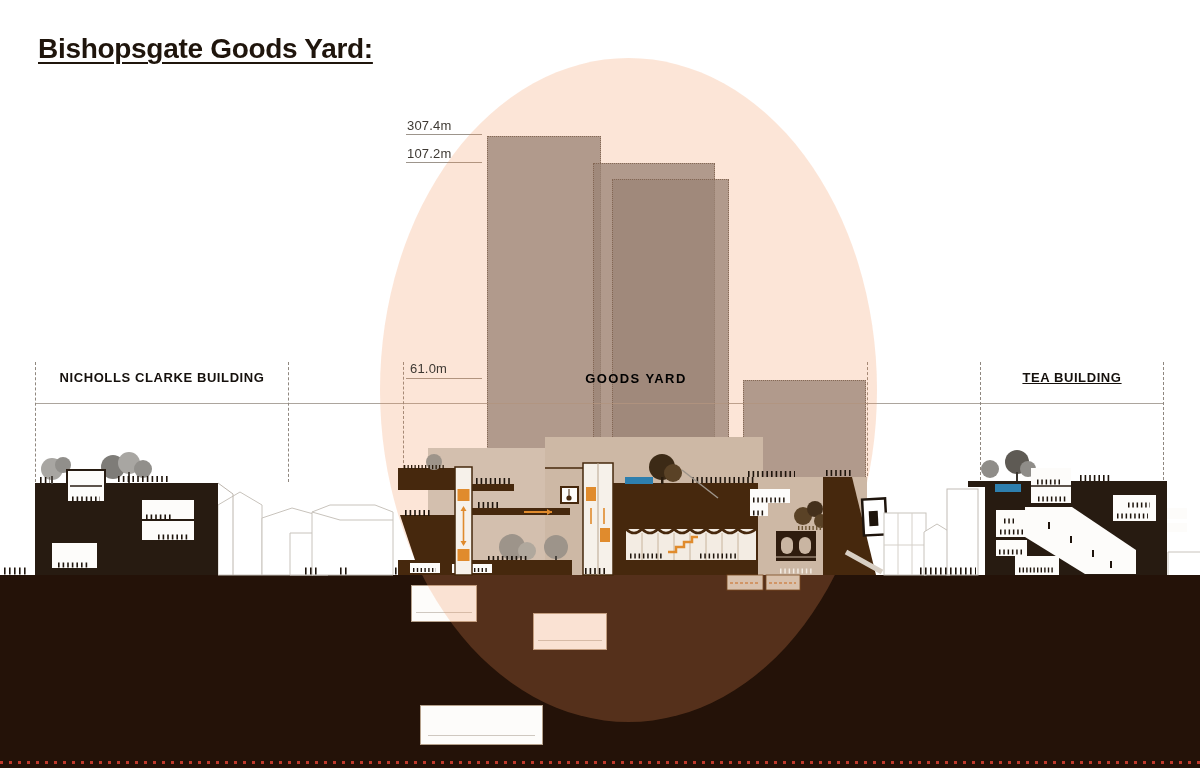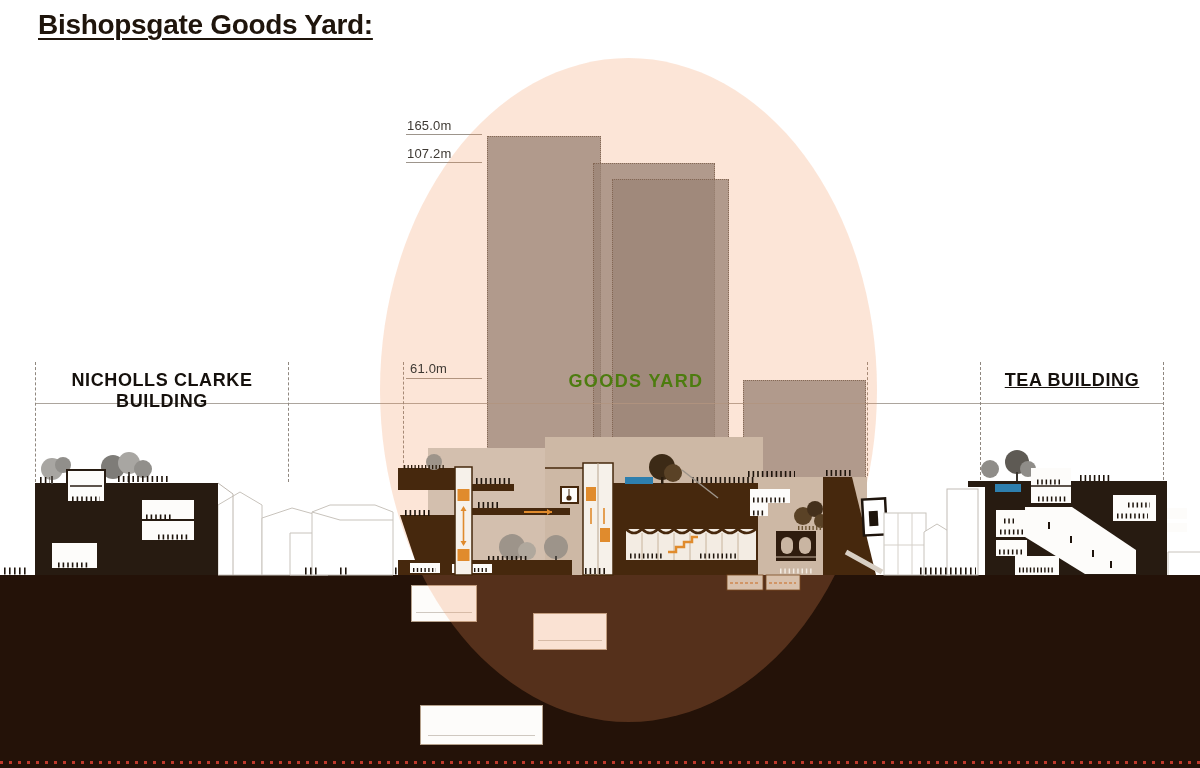--- a/index.html
+++ b/index.html
@@ -2,32 +2,32 @@
 <html><head>
 <meta charset="utf-8">
 <style>
   html,body{margin:0;padding:0;background:#ffffff;}
   #canvas{position:relative;width:1200px;height:768px;background:#ffffff;overflow:hidden;
           font-family:"Liberation Sans","DejaVu Sans",sans-serif;}
   .abs{position:absolute;}
   
   #title{left:38px;top:8px;width:430px;font-size:28px;line-height:1.24;font-weight:bold;
          color:#1f150c;letter-spacing:-0.3px;}
-  #title .tline{text-decoration:underline;text-decoration-thickness:2px;text-underline-offset:4px;}
+  #title .tline{text-decoration:underline;text-decoration-thickness:2px;text-underline-offset:4px;margin-top:24px;}
   
   .tower{position:absolute;background:rgba(130,130,130,0.78);
          border:1px dotted rgba(95,86,78,0.9);box-sizing:border-box;}
   
   .hline{position:absolute;height:1px;background:#9d958c;}
   .vdash{position:absolute;width:0;border-left:1px dashed #8f877f;}
   .hlabel{position:absolute;font-size:13px;color:#3e3933;letter-spacing:0.2px;}
   
-  .blabel{position:absolute;font-size:18px;font-weight:bold;color:#15100c;
+  .blabel{position:absolute;font-size:13px;font-weight:bold;color:#15100c;
           letter-spacing:0.6px;text-align:center;}
-  #label-goods{color:#4d7c0f;letter-spacing:1.4px;}
+  #label-goods{color:#000000;letter-spacing:1.4px;}
   
   #ground{left:0;top:575px;width:1200px;height:193px;background:#241208;}
   .vault{position:absolute;background:#fdfcfa;border:1px solid #b5a18c;box-sizing:border-box;}
   .vault .squiggle{position:absolute;left:6%;right:6%;bottom:8px;height:1px;background:#cfc8c0;}
   
   #ellipse{left:380px;top:58px;width:497px;height:664px;border-radius:50%;
            background:rgba(243,146,88,0.24);}
   
   #redline{left:0;top:761px;width:1200px;height:3px;
            background:repeating-linear-gradient(90deg,#c0392b 0 3px,transparent 3px 9px);}
@@ -225,21 +225,21 @@
       <rect x="1167" y="508" width="20" height="11" fill="#fdfcfa"></rect>
       <rect x="1167" y="523" width="20" height="9" fill="#fdfcfa"></rect>
       <path d="M1168 575 V552 H1200" stroke="#c8c3bc" fill="none"></path>
     </g>
   </svg>
 
   <div class="abs" id="title">
     <div class="tline">Bishopsgate Goods Yard:</div>
   </div>
 
-  <div class="hlabel" style="left:407px;top:118px;">165.0m</div>
+  <div class="hlabel" style="left:407px;top:118px;">307.4m</div>
   <div class="hlabel" style="left:407px;top:146px;">107.2m</div>
   <div class="hlabel" style="left:410px;top:361px;">61.0m</div>
 
   <div class="blabel" id="label-nicholls" style="left:35px;top:370px;width:254px;">NICHOLLS CLARKE BUILDING</div>
   <div class="blabel" id="label-goods" style="left:545px;top:371px;width:182px;">GOODS YARD</div>
   <div class="blabel" id="label-tea" style="left:980px;top:370px;width:184px;text-decoration:underline;">TEA BUILDING</div>
 
   <div class="abs" id="redline"></div>
 </div>
 

